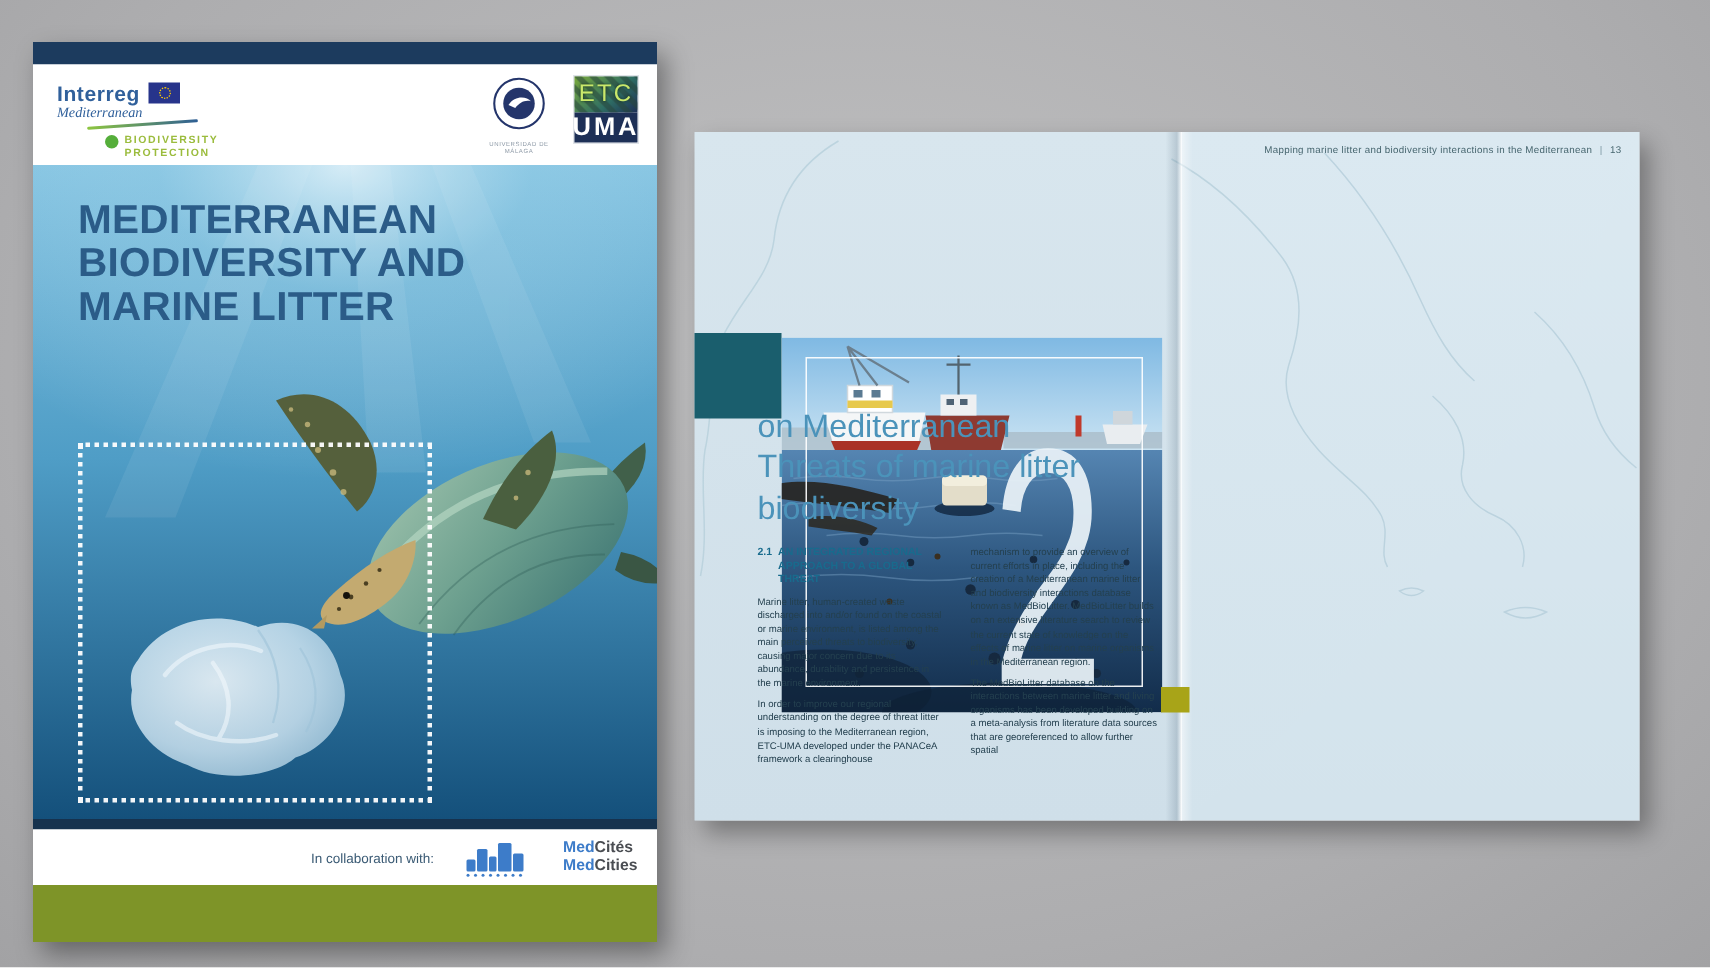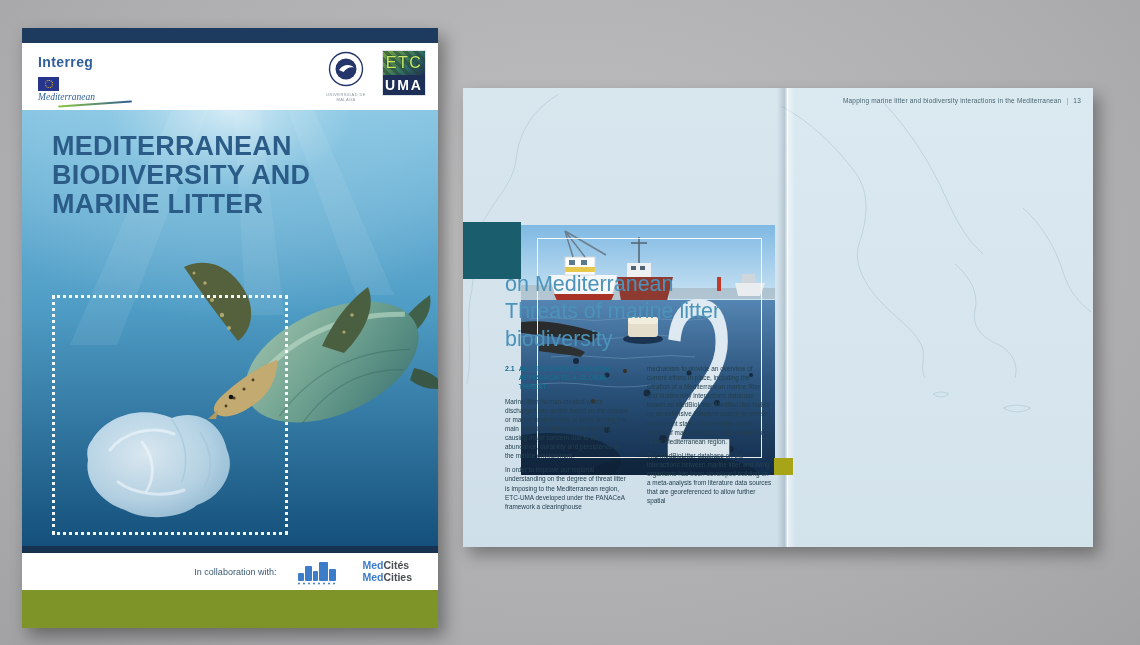--- a/index.html
+++ b/index.html
@@ -9,26 +9,26 @@
            background: radial-gradient(ellipse at 50% 38%, #c0c0c1 0%, #adadaf 70%, #a2a2a4 100%); }
 
   
   .cover { position:absolute; left:22px; top:28px; width:416px; height:600px;
            box-shadow:6px 8px 16px rgba(0,0,0,.38); background:#fff; }
   .strip-top    { height:15px; background:var(--navy,#1c3b5e); }
   .logo-band    { height:67px; background:#fff; position:relative; }
   .cover-main   { height:436px; position:relative; overflow:hidden; }
   .strip-mid    { height:7px;  background:#16324e; }
   .collab-band  { height:37px; background:#fff; display:flex; align-items:center;
-                  justify-content:flex-end; gap:20px; padding-right:26px; }
+                  justify-content:flex-end; gap:20px; padding-right:13px; }
   .strip-bottom { height:38px; background:var(--olive,#7e9428); }
 
   
   .interreg { position:absolute; left:16px; top:11px; }
-  .interreg-row { display:flex; align-items:flex-start; gap:6px;flex-direction:column; }
+  .interreg-row { display:flex; align-items:flex-start; gap:6px; }
   .interreg-word { font-size:14px; font-weight:700; color:var(--interreg-blue,#30609b); letter-spacing:.4px; }
   .eu-flag { width:21px; height:14px; background:#27348b; position:relative; display:inline-block; margin-top:1px; }
   .eu-stars { position:absolute; inset:0; margin:auto; width:8px; height:8px;
               border:1px dotted #ffcc00; border-radius:50%; }
   .interreg-sub { font-family:"Liberation Serif", serif; font-style:italic; font-size:9.5px;
                   color:var(--interreg-blue,#30609b); margin-top:1px; }
   .interreg-swoosh { height:2px; width:74px; margin:1px 0 0 20px; border-radius:2px;
                      background:linear-gradient(90deg,#8ec63f,#2e5e94); transform:rotate(-4deg); }
   .biodiv { display:flex; gap:4px; margin:5px 0 0 32px; align-items:flex-start; }
   .biodiv-dot { width:9px; height:9px; border-radius:50%; background:#55ae3a; margin-top:1px; flex:none; }
@@ -40,21 +40,21 @@
   .uma-caption { font-size:4px; color:#8d99a6; letter-spacing:.4px; margin-top:1px; }
   .etcuma { width:42px; box-shadow:0 0 0 1px #dfe3e8; }
   .etc-top { height:24px; display:flex; align-items:center; justify-content:center;
              background:
                linear-gradient(45deg, rgba(40,70,60,.55) 25%, transparent 25% 50%, rgba(40,70,60,.55) 50% 75%, transparent 75%),
                linear-gradient(135deg,#79a93c,#2f6e64 60%,#1d2f56);
              background-size:10px 10px, 100% 100%; }
   .etc-top span { font-size:16px; font-weight:400; letter-spacing:1.5px; color:#c9e86b;
                   text-shadow:0 0 2px #12301f; }
   .etc-bottom { height:20px; background:#1d2f56; display:flex; align-items:center; justify-content:center; }
-  .etc-bottom span { color:#fff; font-size:14px; font-weight:700; letter-spacing:2px; }
+  .etc-bottom span { color:#fff; font-size:17px; font-weight:700; letter-spacing:2px; }
 
   
   .sea-svg { position:absolute; inset:0; }
   .cover-title { position:absolute; left:30px; top:22px; font-size:27px; font-weight:700;
                  color:var(--cover-title-blue,#2b5c88); line-height:1.08; letter-spacing:.2px; }
   .cover-subtitle { position:absolute; left:30px; top:115px; font-size:18.5px; font-weight:700; color:#f4fafd; }
   .dotted-frame { position:absolute; left:30px; top:185px; width:236px; height:240px;
                   border:3px dotted rgba(255,255,255,.95); }
 
   

